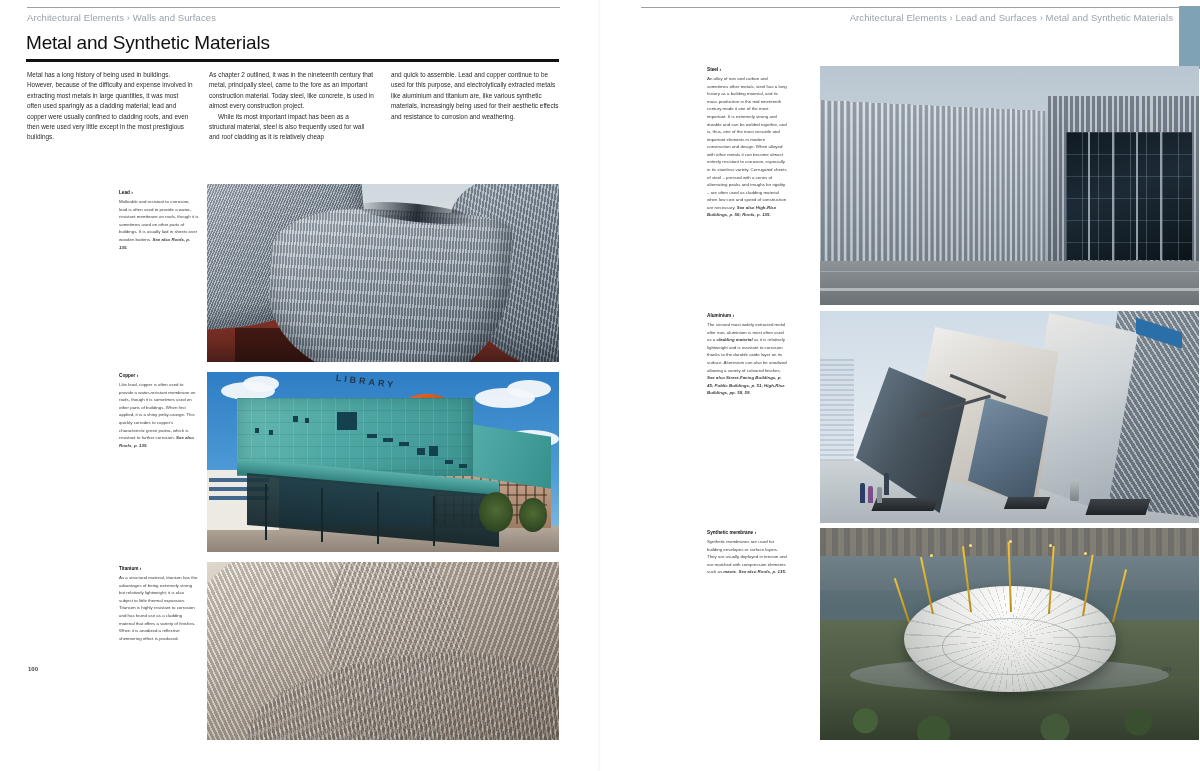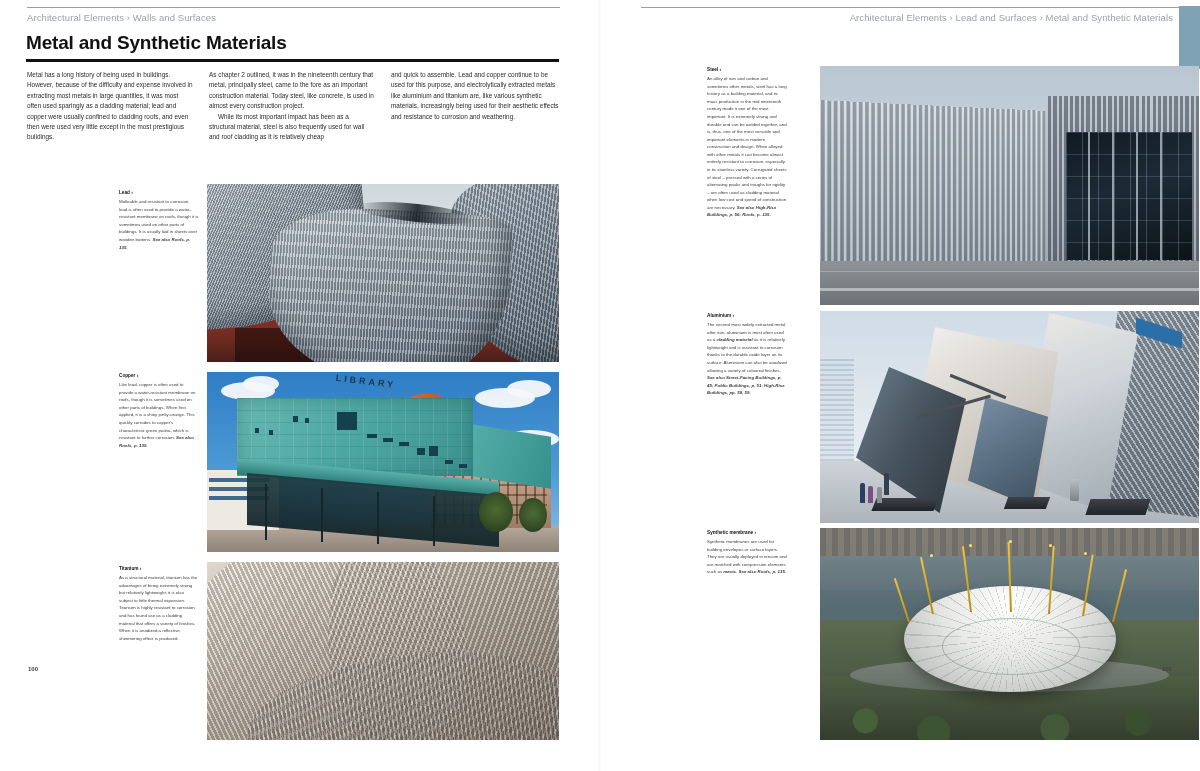--- a/index.html
+++ b/index.html
@@ -23,21 +23,21 @@
     letter-spacing:.01em;
     color:#9ba2a8;
     white-space:nowrap;
   }
   .runhead-left{left:27px;top:12px;}
   .runhead-right{right:27px;top:12px;text-align:right;}
 
   
   .title{
     position:absolute;left:26px;top:32px;
-    font-size:19px;font-weight:bold;color:#111;
+    font-size:19px;font-weight:normal;color:#111;
     letter-spacing:-0.01em;
   }
   .title-rule{position:absolute;left:26px;top:59px;width:533px;height:2.5px;background:#111;}
 
   
   .intro{
     position:absolute;top:70px;
     font-size:6.4px;line-height:1.62;color:#2b2b2b;
     text-align:left;
   }

